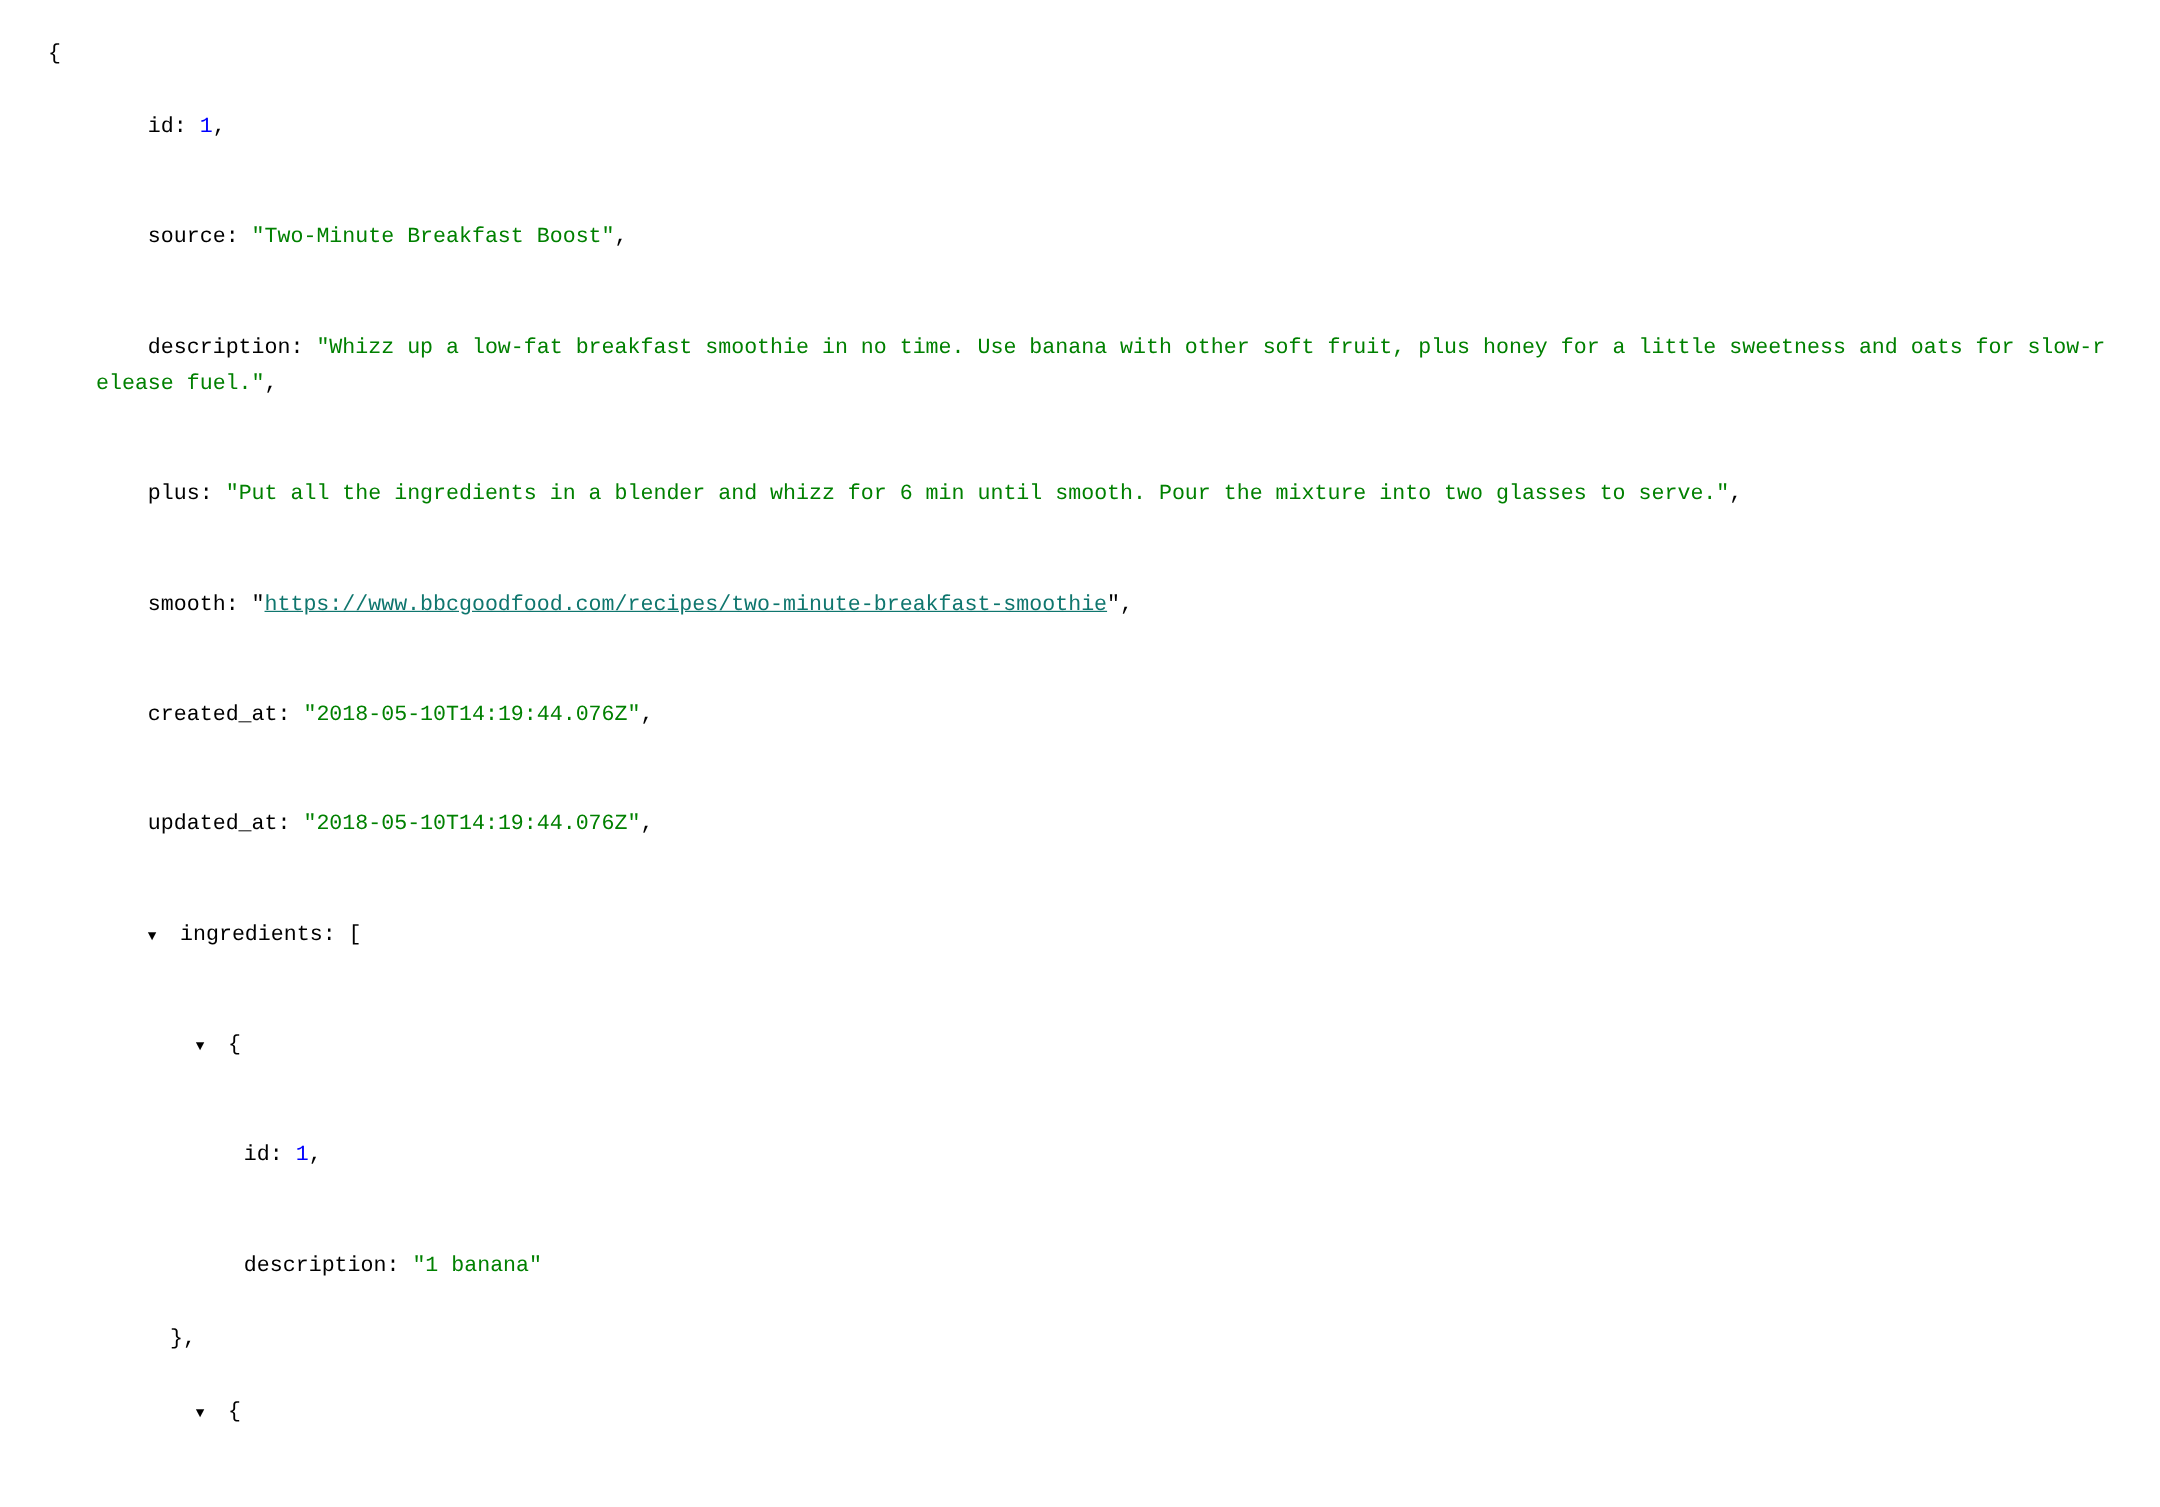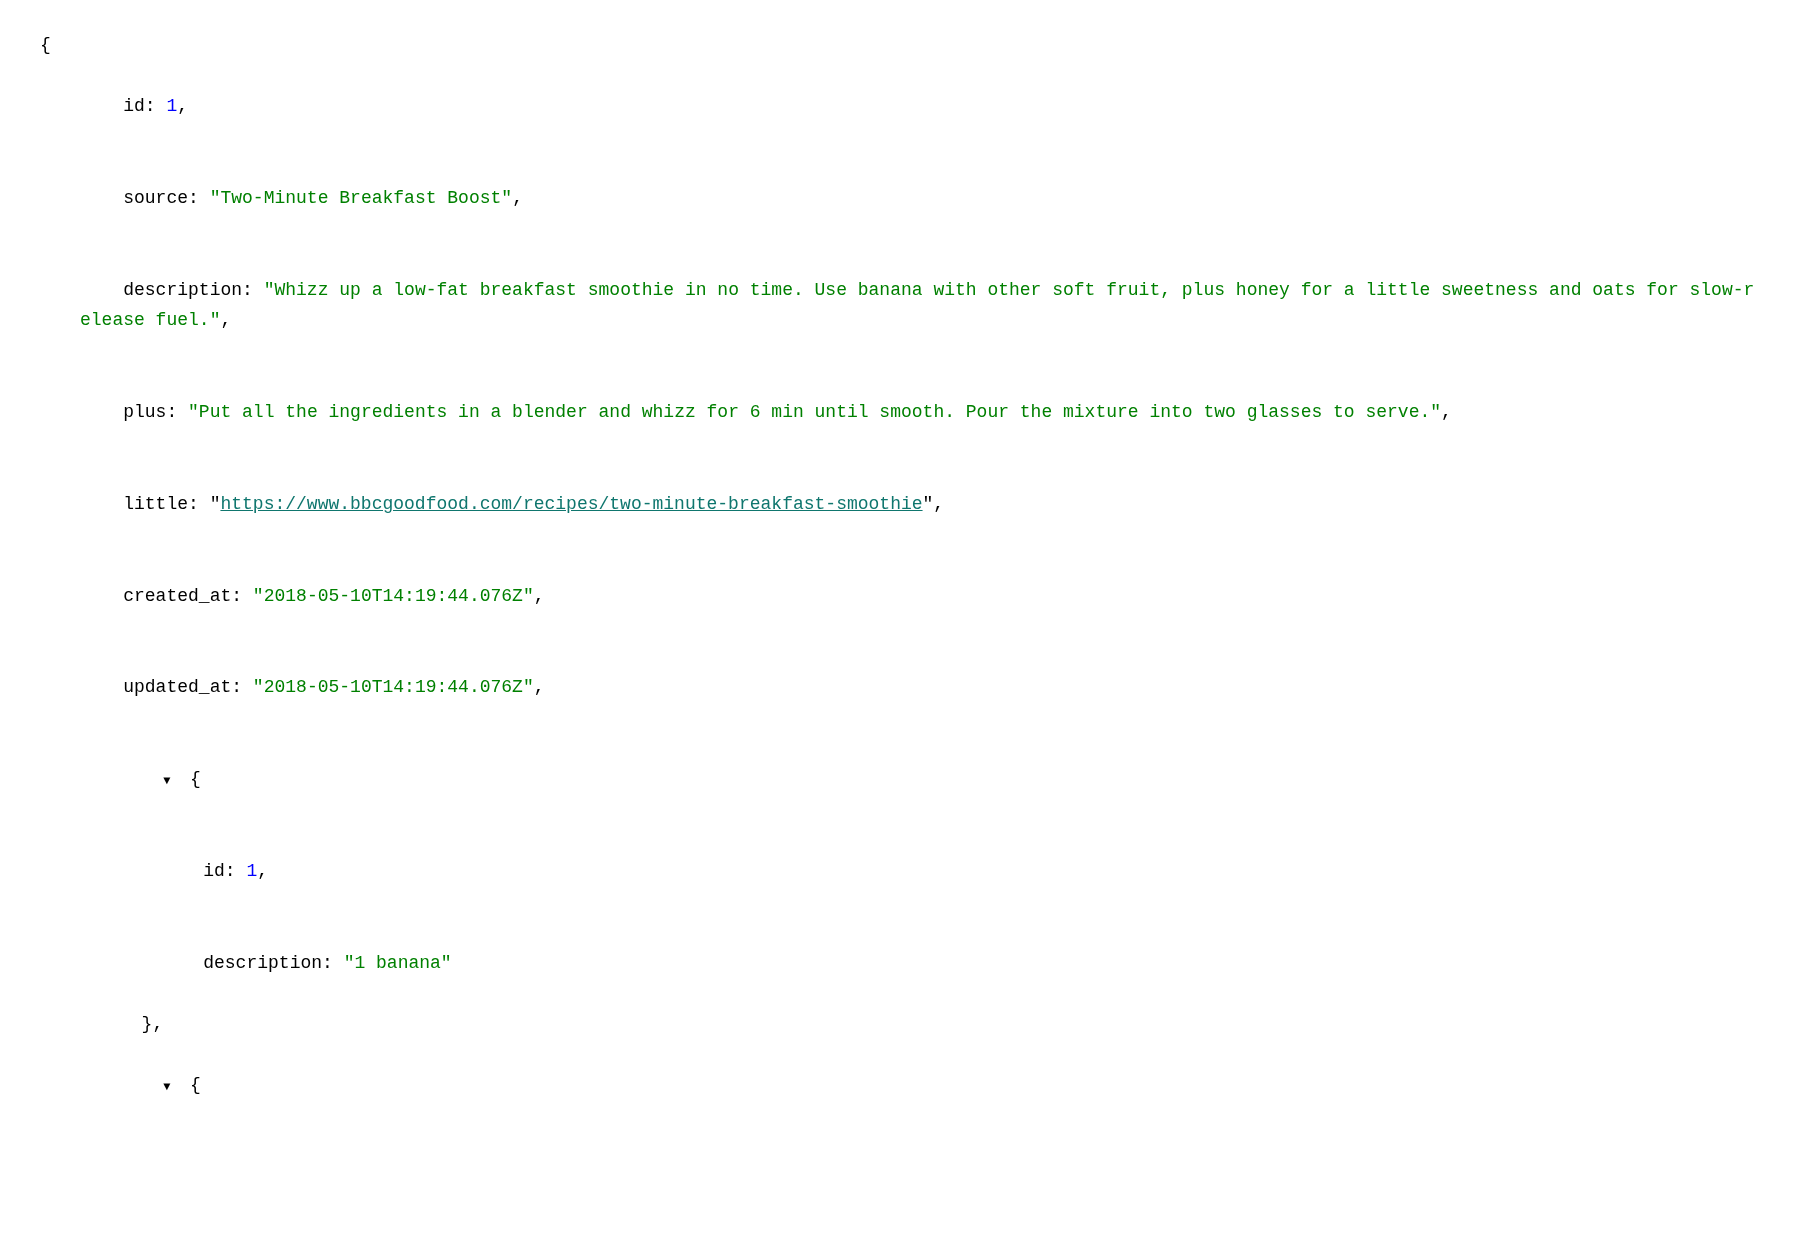--- a/index.html
+++ b/index.html
@@ -94,31 +94,34 @@
 
   <span class="line indent-1">
     <span class="key">description</span><span class="punctuation">: </span><span class="string-value">"<span>Whizz up a low-fat breakfast smoothie in no time. Use banana with other soft fruit, plus honey for a little sweetness and oats for slow-release fuel.</span>"</span><span class="punctuation">,</span>
   </span>
 
   <span class="line indent-1">
     <span class="key">plus</span><span class="punctuation">: </span><span class="string-value">"<span>Put all the ingredients in a blender and whizz for 6 min until smooth. Pour the mixture into two glasses to serve.</span>"</span><span class="punctuation">,</span>
   </span>
 
   <span class="line indent-1">
-    <span class="key">little</span><span class="punctuation">: "</span><a class="link-value">https://www.bbcgoodfood.com/recipes/two-minute-breakfast-smoothie</a><span class="punctuation">",</span>
+    <span class="key">smooth</span><span class="punctuation">: "</span><a class="link-value">https://www.bbcgoodfood.com/recipes/two-minute-breakfast-smoothie</a><span class="punctuation">",</span>
   </span>
 
   <span class="line indent-1">
     <span class="key">created_at</span><span class="punctuation">: </span><span class="string-value">"<span>2018-05-10T14:19:44.076Z</span>"</span><span class="punctuation">,</span>
   </span>
 
   <span class="line indent-1">
     <span class="key">updated_at</span><span class="punctuation">: </span><span class="string-value">"<span>2018-05-10T14:19:44.076Z</span>"</span><span class="punctuation">,</span>
   </span>
 
+  <span class="line indent-1">
+    <span class="triangle triangle-down"></span> <span class="key">ingredients</span><span class="punctuation">: [</span>
+  </span>
 
   <span class="line indent-2">
     <span class="triangle triangle-down"></span> <span class="punctuation">{</span>
   </span>
   <span class="line indent-3">
     <span class="key">id</span><span class="punctuation">: </span><span class="number-value">1</span><span class="punctuation">,</span>
   </span>
   <span class="line indent-3">
     <span class="key">description</span><span class="punctuation">: </span><span class="string-value">"1 banana"</span>
   </span>

